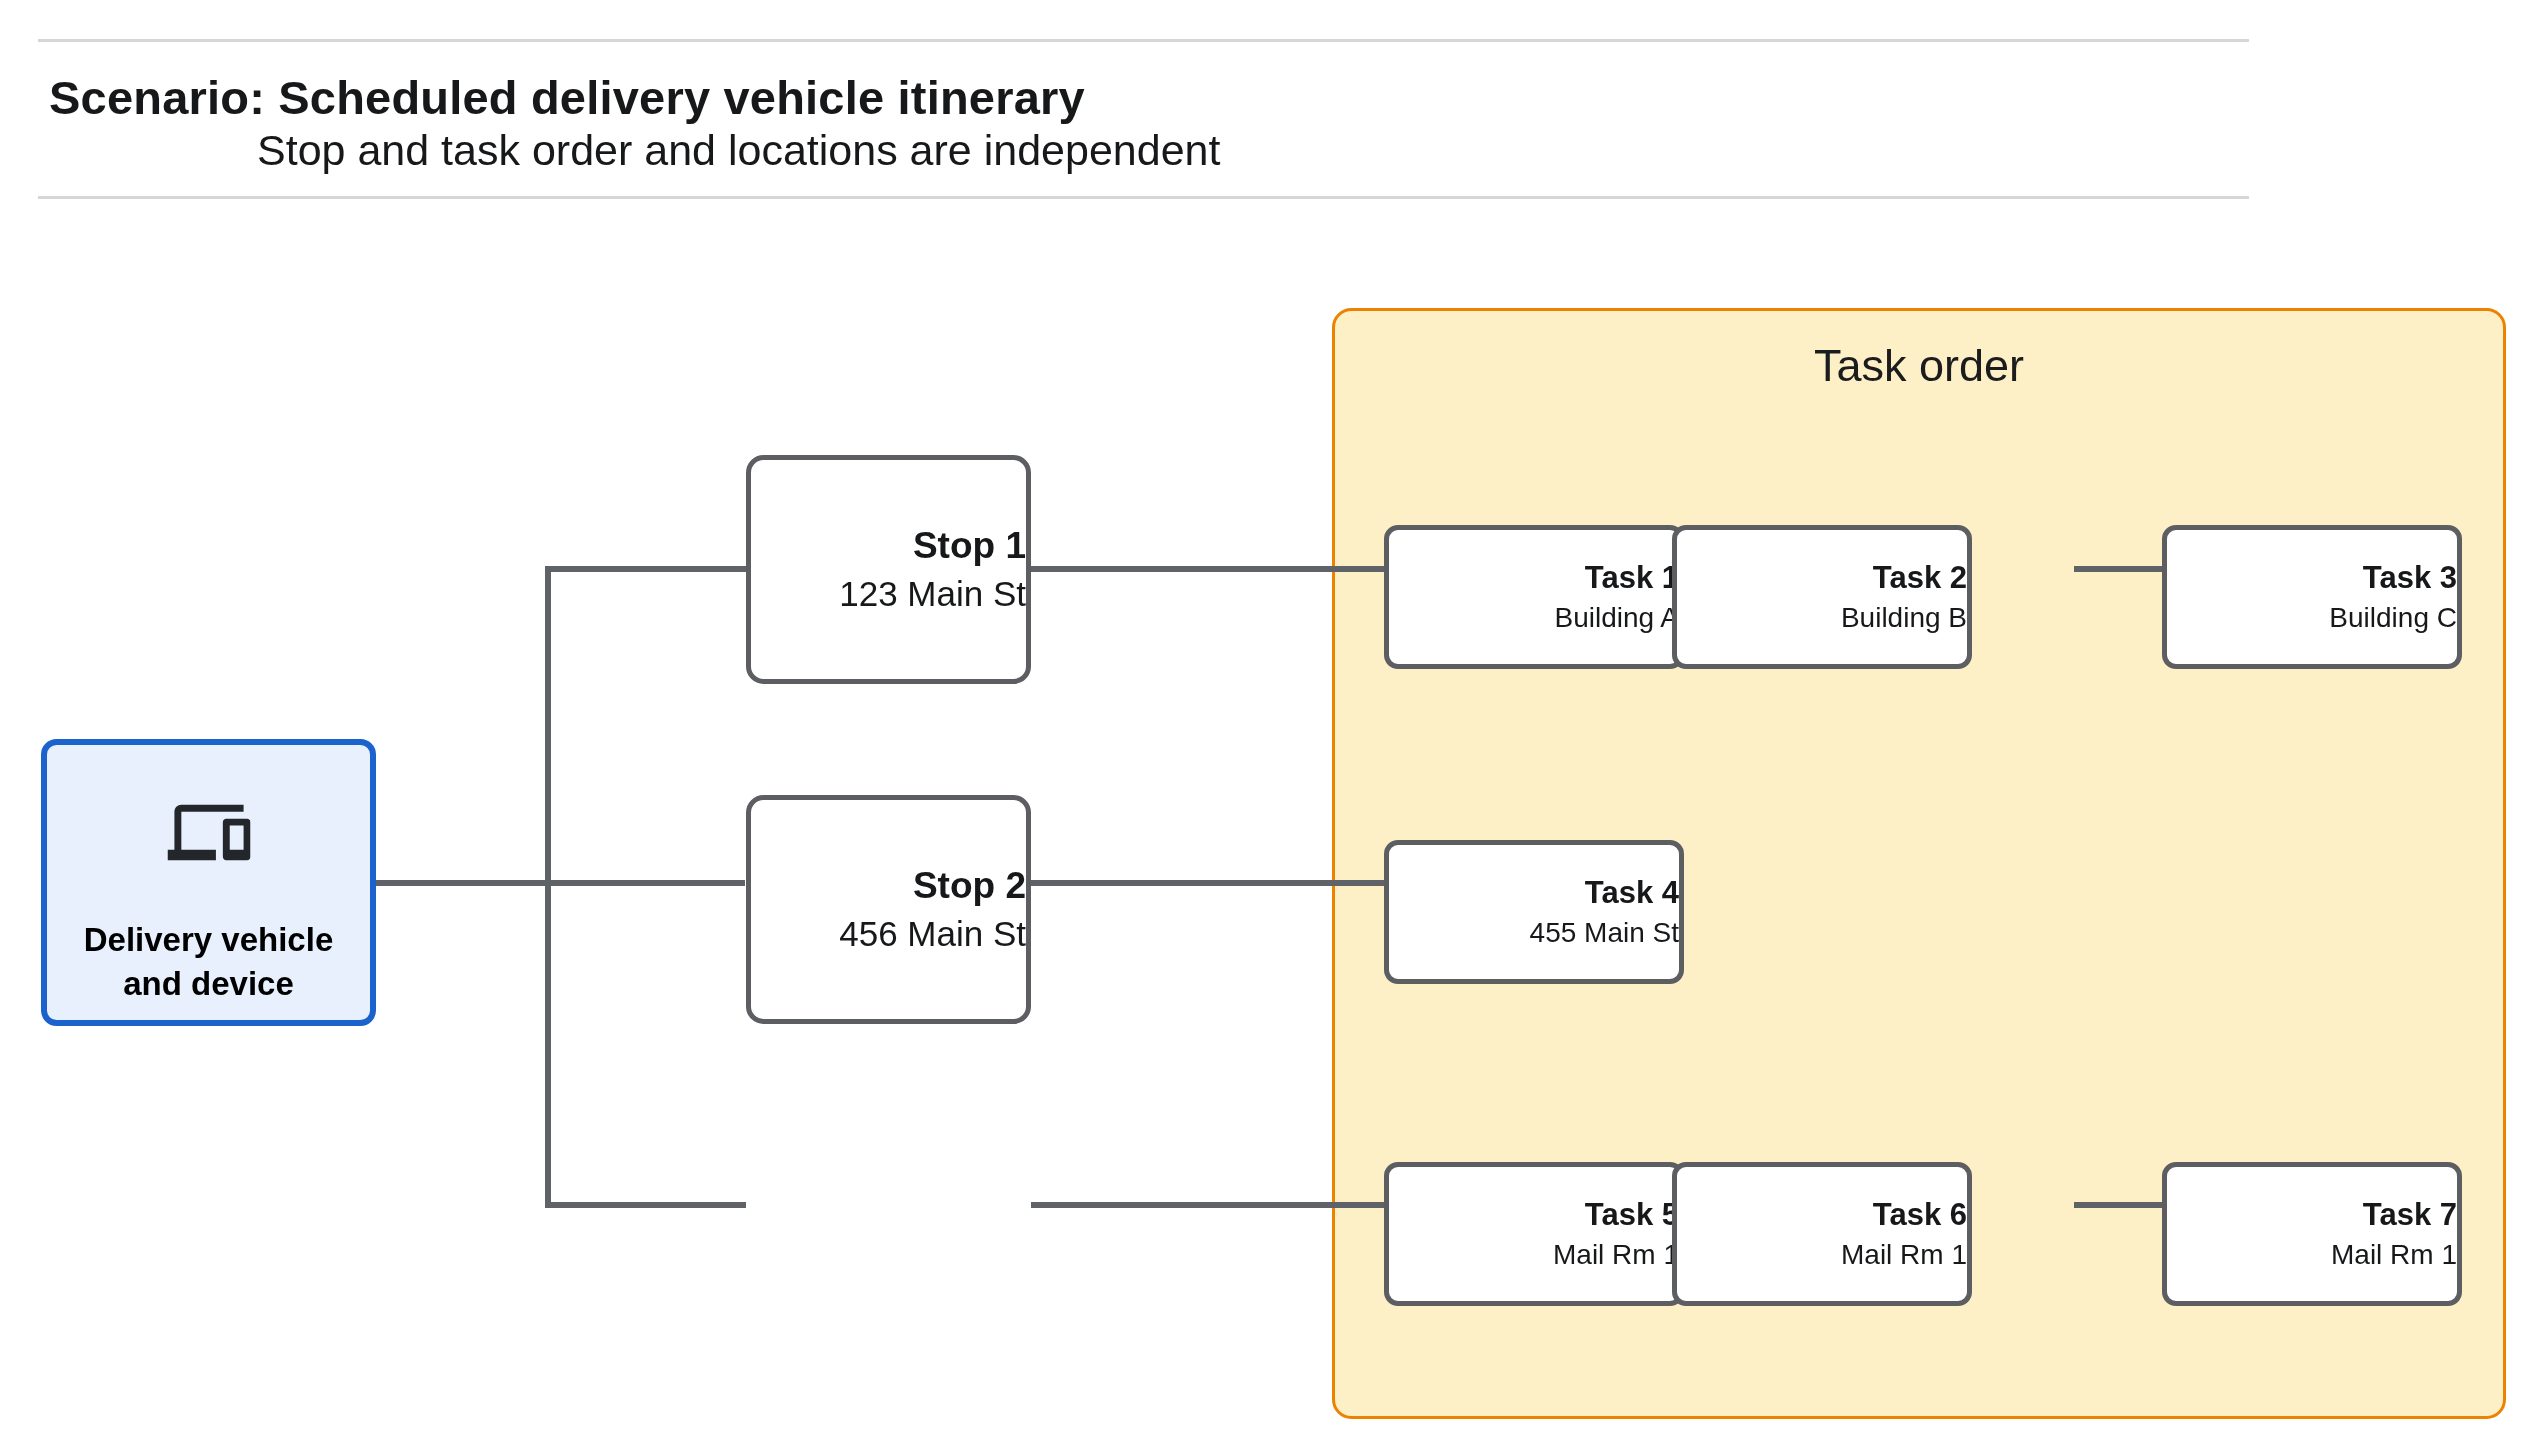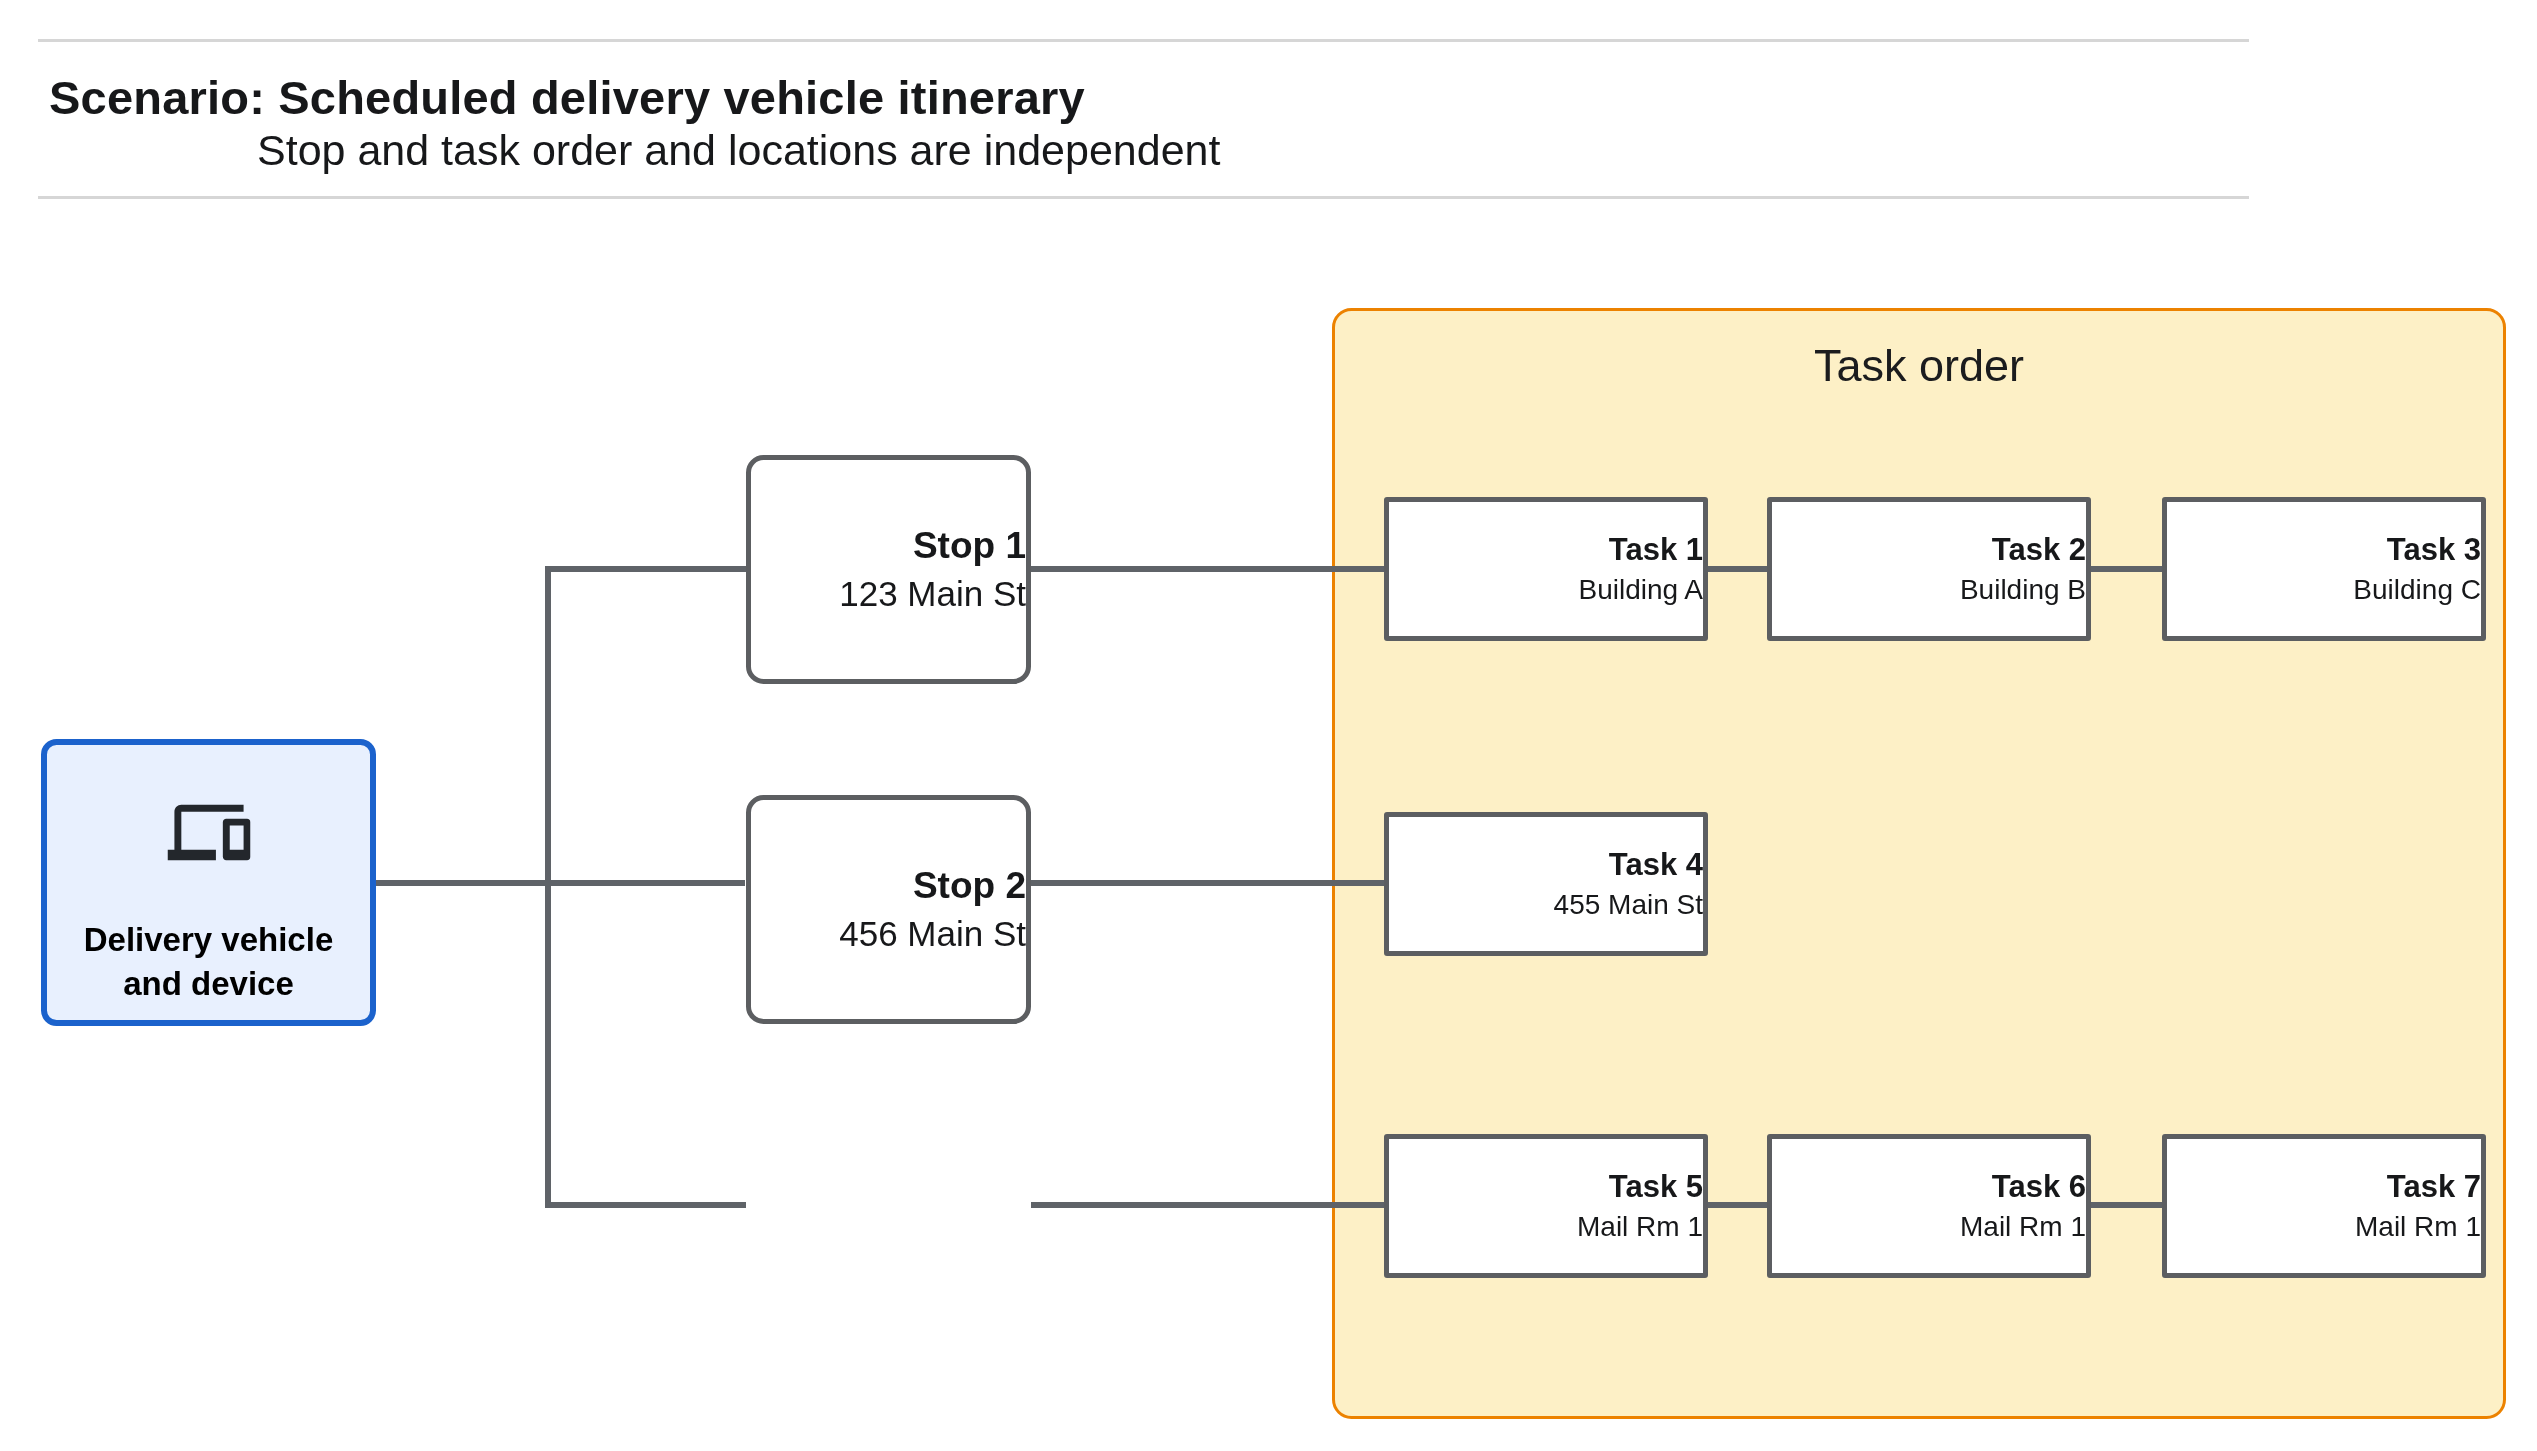--- a/index.html
+++ b/index.html
@@ -36,23 +36,23 @@
   
   .node{
     position:absolute;box-sizing:border-box;background:#ffffff;
     border:5.8px solid var(--node-border,#5c5e61);
     display:flex;flex-direction:column;align-items:flex-end;justify-content:center;text-align:center;
   }
   .node-stop{left:746px;width:285px;height:229px;border-radius:17.5px;gap:7.8px;}
   .stop-0{top:455px;} .stop-1{top:795px;} .stop-2{top:1091px;}
   .node-stop .node-title{font-size:37px;font-weight:700;}
   .node-stop .node-sub{font-size:35px;font-weight:400;}
-  .node-task{width:324px;height:144px;border-radius:3px;gap:5.8px;}
+  .node-task{width:300px;height:144px;border-radius:14px;gap:5.8px;margin-top:28px;}
   .r0{top:497px;} .r1{top:812px;} .r2{top:1134px;}
-  .c0{left:1384px;} .c1{left:1767px;padding-left:24px;} .c2{left:2162px;}
+  .c0{left:1384px;} .c1{left:1672px;padding-left:24px;} .c2{left:2162px;}
   .node-task .node-title{font-size:31px;font-weight:700;}
   .node-task .node-sub{font-size:28px;font-weight:400;}
 </style>
 </head>
 <body>
 
 <div class="stage">
 
   <div class="rule rule-top"></div>
   <div class="page-title">Scenario: Scheduled delivery vehicle itinerary</div>

